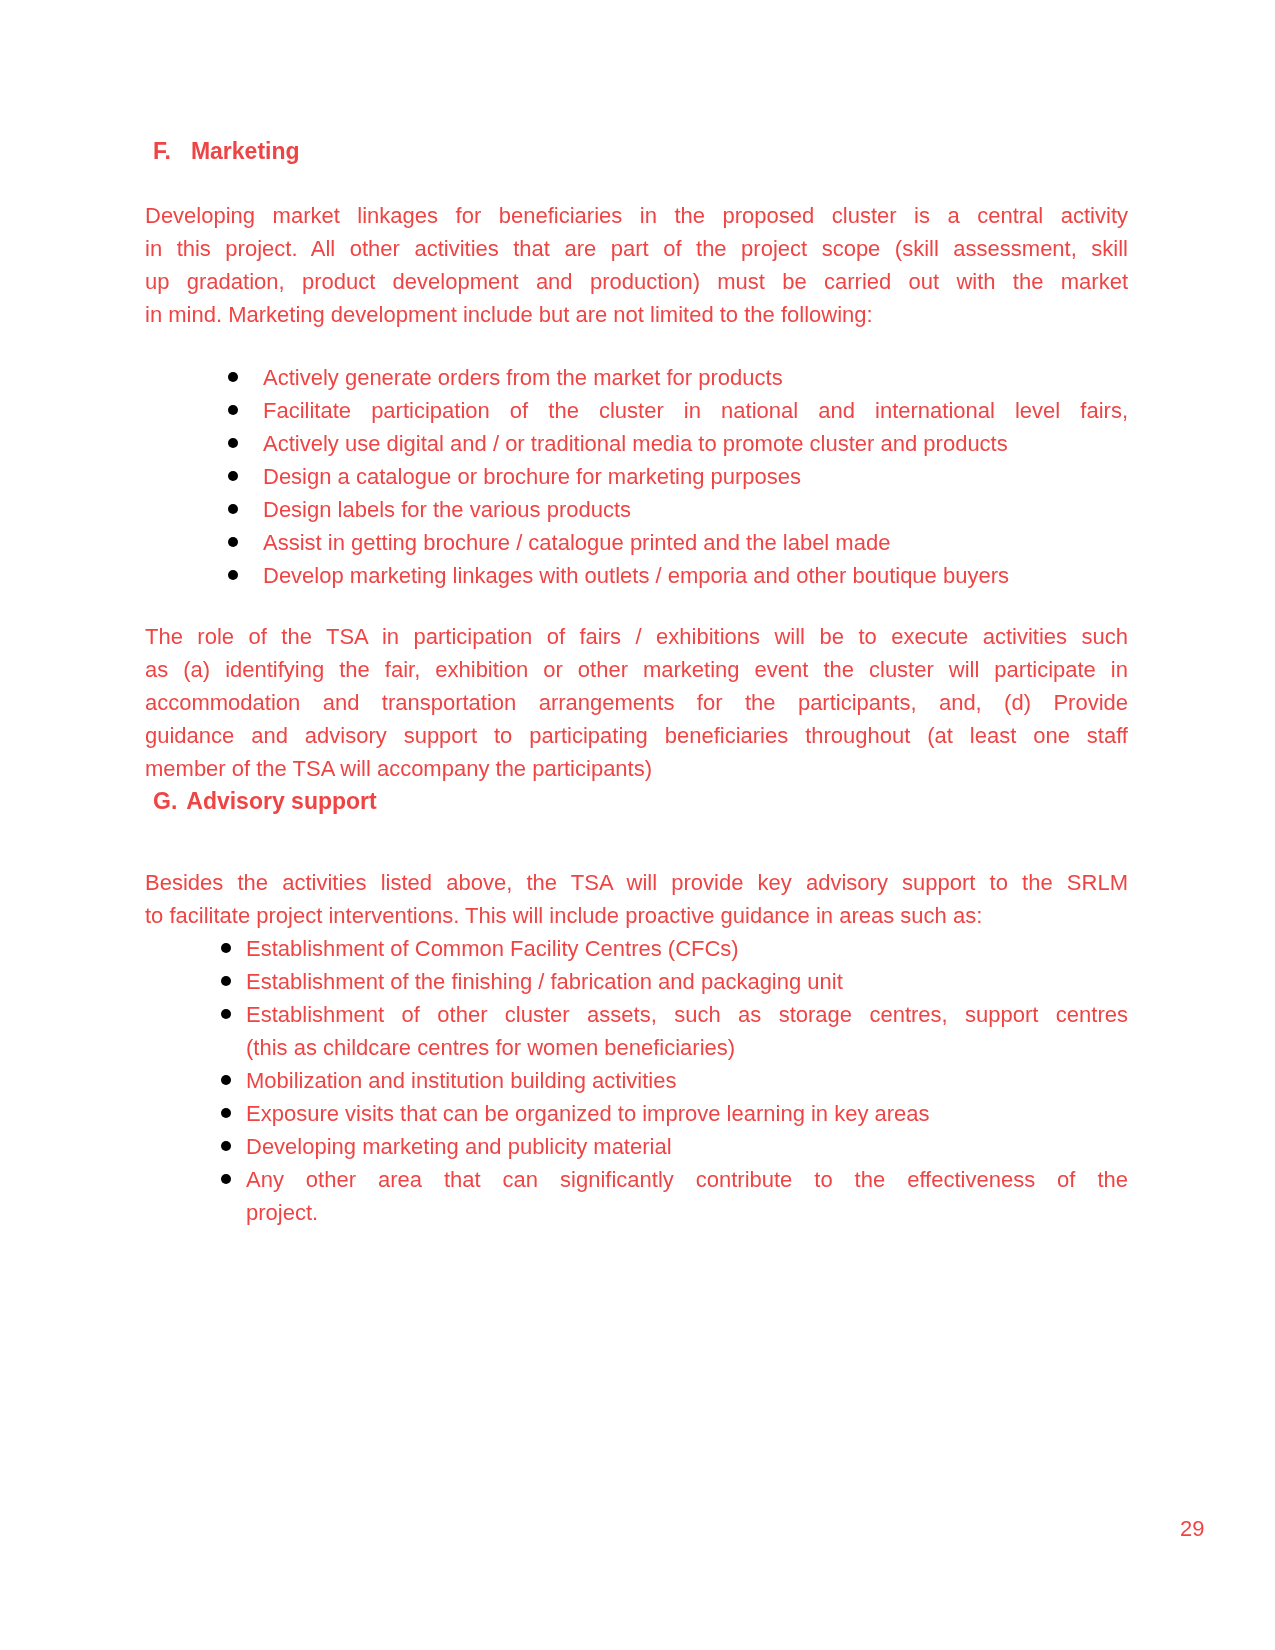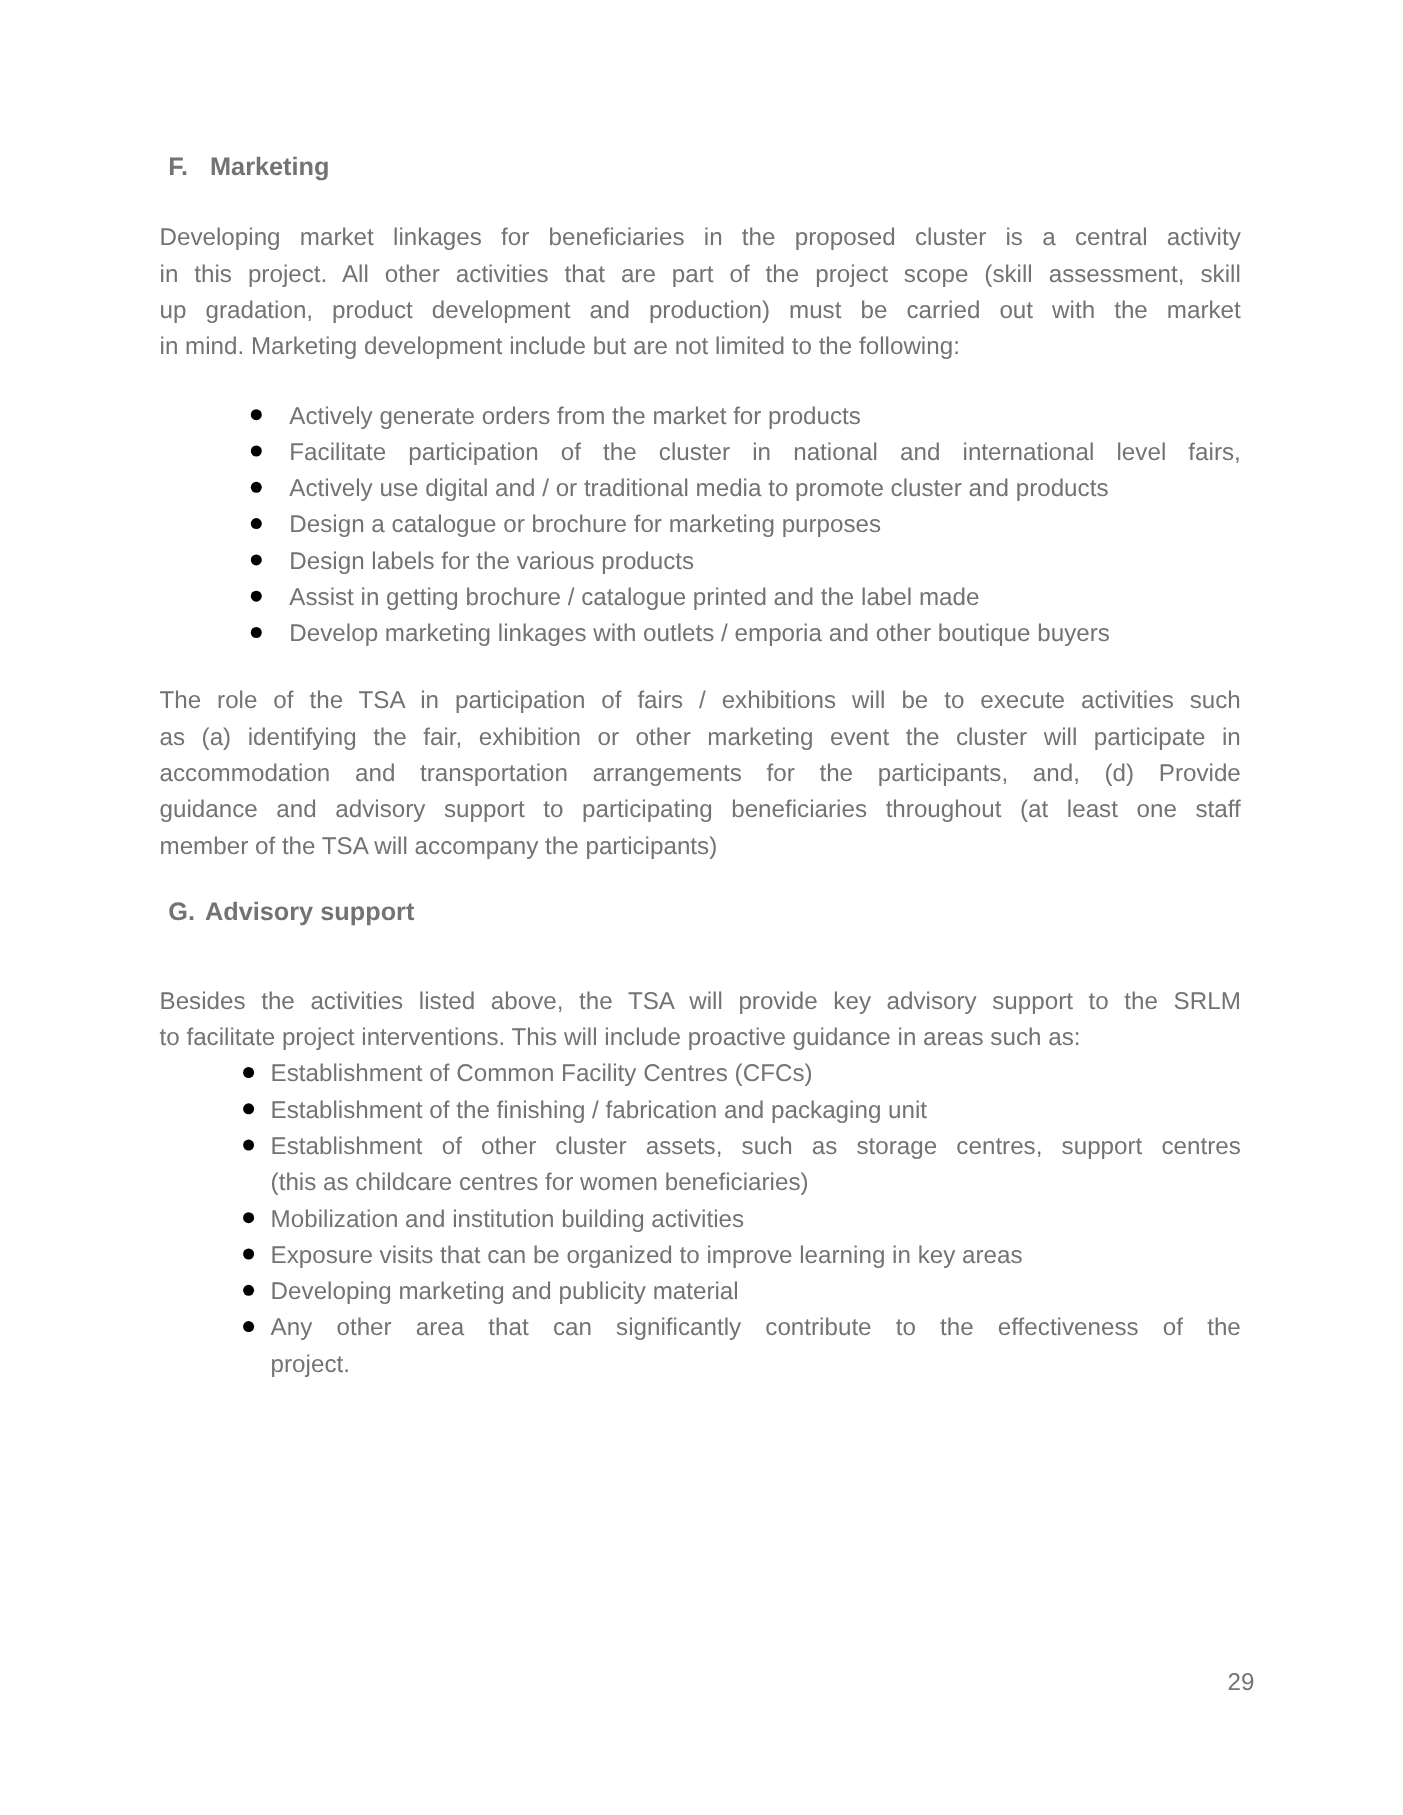--- a/index.html
+++ b/index.html
@@ -1,21 +1,21 @@
 <!DOCTYPE html>
 <html><head>
 <meta charset="utf-8">
 <style>
   html, body { margin: 0; padding: 0; background: #ffffff; }
   .page {
     position: relative;
     width: 1275px;
     height: 1650px;
     background: #ffffff;
-    color: #737373;
+    color: #ef4444;
     font-family: "Liberation Sans", sans-serif;
     font-size: 22px;
     line-height: 33px;
     overflow: hidden;
   }
   .content {
     position: absolute;
     left: 145px;
     top: 135px;
     width: 983px;
@@ -26,21 +26,21 @@
     font-size: 23px;
     font-weight: bold;
     line-height: 33px;
   }
   .h-prefix.wide   { margin-right: 20px; }
   .h-prefix.narrow { margin-right: 9px; }
 
   .para1     { margin-top: 31px; }
   .list-1    { margin-top: 30px; }
   .para2     { margin-top: 28px; }
-  .heading-g { margin-top: 27px; }
+  .heading-g { }
   .para3     { margin-top: 48px; }
   .list-2    { margin-top: 0; }
 
   .tline { text-align: justify; text-align-last: justify; }
   .tline.last { text-align-last: left; }
 
   .bullet-item { position: relative; }
   .list-1 .bullet-item { padding-left: 118px; }
   .list-2 .bullet-item { padding-left: 101px; }
   .bullet {
@@ -49,21 +49,21 @@
     width: 10px;
     height: 10px;
     background: #000000;
     border-radius: 50%;
   }
   .list-1 .bullet { left: 83px; }
   .list-2 .bullet { left: 76px; }
 
   .page-number {
     position: absolute;
-    left: 1116px;
+    left: 1180px;
     top: 1512px;
     font-size: 22px;
     line-height: 33px;
   }
 </style>
 </head>
 <body>
 
 <div class="page">
   <div class="content">

